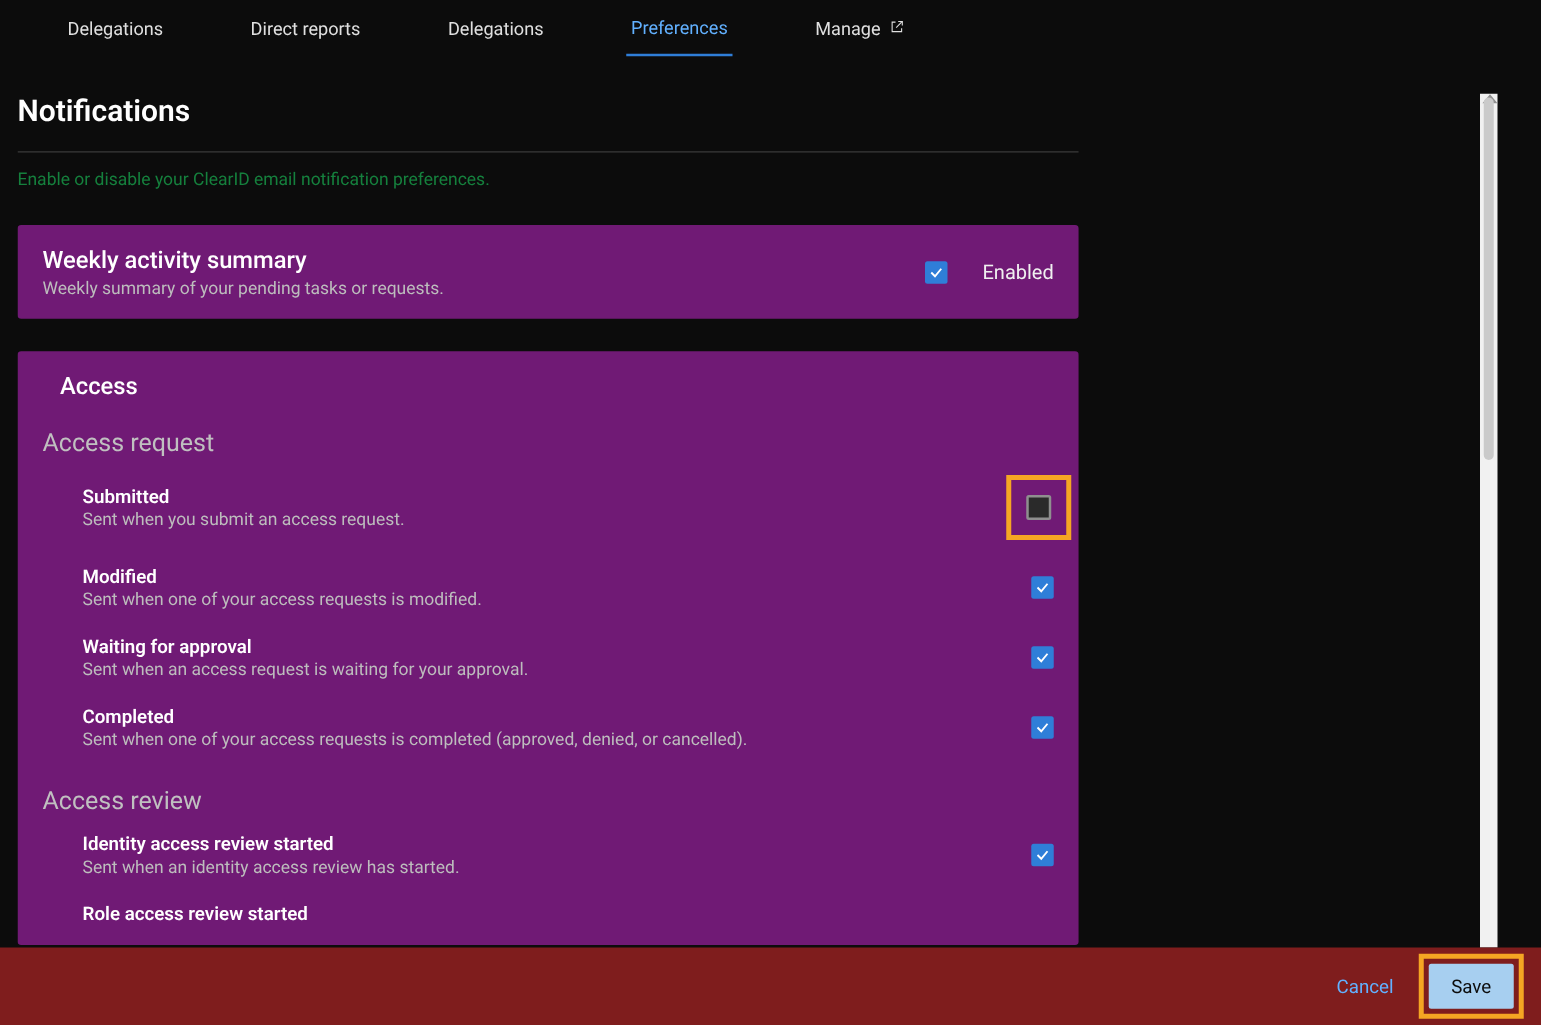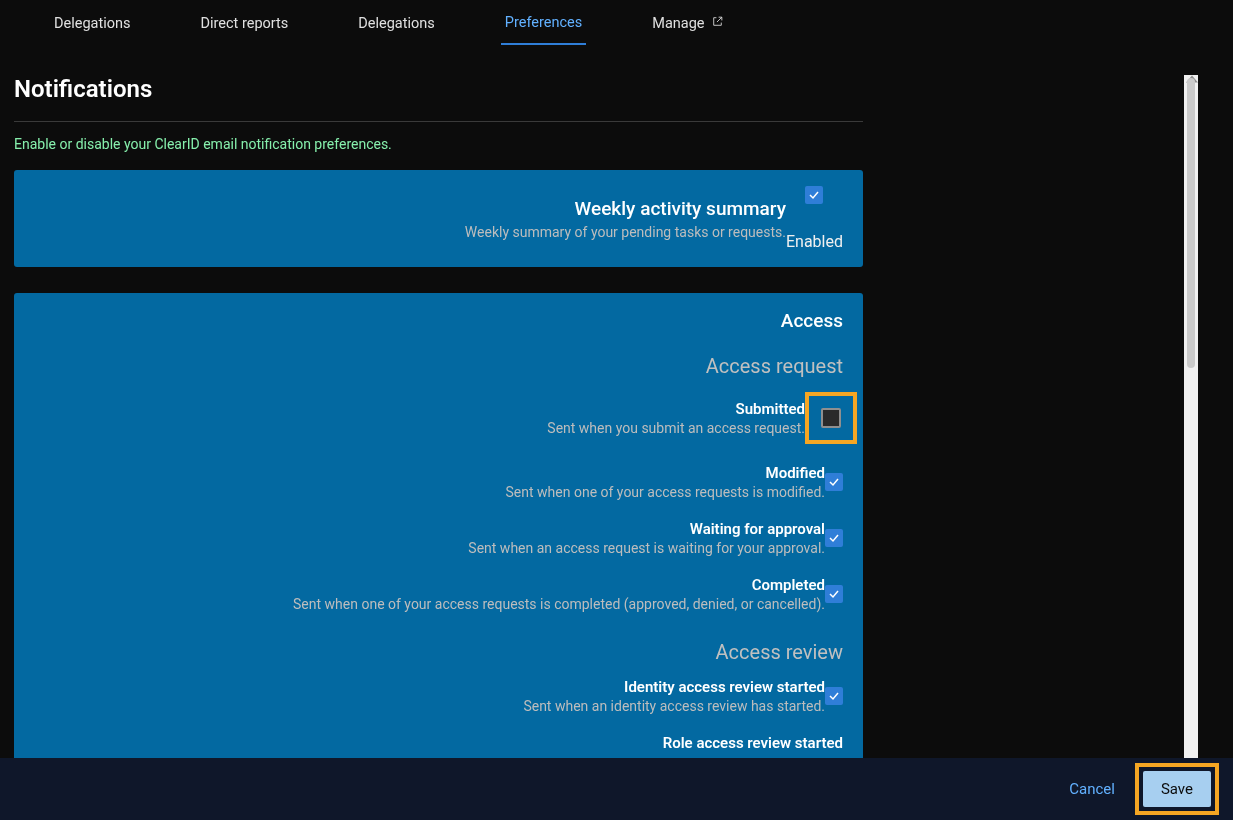--- a/index.html
+++ b/index.html
@@ -17,28 +17,28 @@
     .scroll-thumb { position:absolute; left:3px; width:8px; top:3px; height:290px;
                     background:#cacaca; border-radius:4px; }
     .scroll-arrow { position:absolute; right:-2px; top:-2px; width:0;height:0;
                     border-left:6px solid transparent;border-right:6px solid transparent;
                     border-bottom:8px solid #8f8f8f; transform:translate(-2px,2px) scaleY(0.9); }
 
     
     .panel { position:absolute; left:14px; right:370px; top:75px; bottom:62px; overflow:hidden; }
     .page-title { font-size:24px; font-weight:600; color:#ffffff; }
     .divider    { border:none; border-top:1px solid #3a3a3a; margin:18px 0 14px 0; }
-    .hint       { color:#86efac; font-size:14px; margin-bottom:18px; }
+    .hint       { color:#15803d; font-size:14px; margin-bottom:28px; }
 
-    .card { background:#0369a1; border-radius:3px; padding:16px 20px; margin-bottom:26px;text-align:right; }
+    .card { background:#701a75; border-radius:3px; padding:16px 20px; margin-bottom:26px; }
     .row  { display:flex; align-items:center; }
     .grow { flex:1; }
     .card-title { font-size:19px; font-weight:500; color:#ffffff; }
     .card-sub   { font-size:14px; color:#bdbdbd; margin-top:4px; }
-    .enabled-wrap{display:flex; align-items:center; gap:28px;flex-direction:column;}
+    .enabled-wrap{display:flex; align-items:center; gap:28px;}
     .enabled-lbl{ font-size:16px; color:#f0f0f0; }
 
     .section-head{ font-size:19px; font-weight:500; color:#ffffff; margin-bottom:22px;margin-left:14px; }
     .group-head   { font-size:20px; color:#c0c0c0; margin-bottom:14px; }
 
     .pref-row { display:flex; align-items:center; padding:0 0 0 32px; margin-bottom:20px; }
     .pref-txt { flex:1; }
     .pref-title{ font-size:15px; font-weight:600; color:#ffffff; }
     .pref-desc { font-size:14px; color:#bdbdbd; margin-top:2px; }
 
@@ -49,21 +49,21 @@
     .chk.off  { background:#2a2a2a; border:2px solid #8f8f8f; }
     .chk svg  { width:12px; height:12px; stroke:#fff; stroke-width:3; fill:none; }
 
     
     .hi-box { position:relative; width:52px; height:52px; border:4px solid #f5a623;
               display:flex; align-items:center; justify-content:center; margin-right:-14px; }
     .hi-box .chk { width:20px; height:20px; }
 
     
     .footer { position:absolute; left:0; right:0; bottom:0; height:62px;
-              background:#0f172a; display:flex; justify-content:flex-end;
+              background:#7f1d1d; display:flex; justify-content:flex-end;
               align-items:center; padding-right:14px; gap:16px; }
     .btn-cancel { color:#62b1ff; font-size:15px; background:none; border:none; cursor:pointer; padding:8px 4px; }
     .hi-btn { border:4px solid #f5a623; padding:4px; }
     .btn-save   { background:#a7cff0; color:#0c0c0c; font-size:15px; border:none;
                   padding:9px 18px; border-radius:2px; cursor:pointer; }
   </style>
 </head>
 <body>
 
 <div class="tabs">

